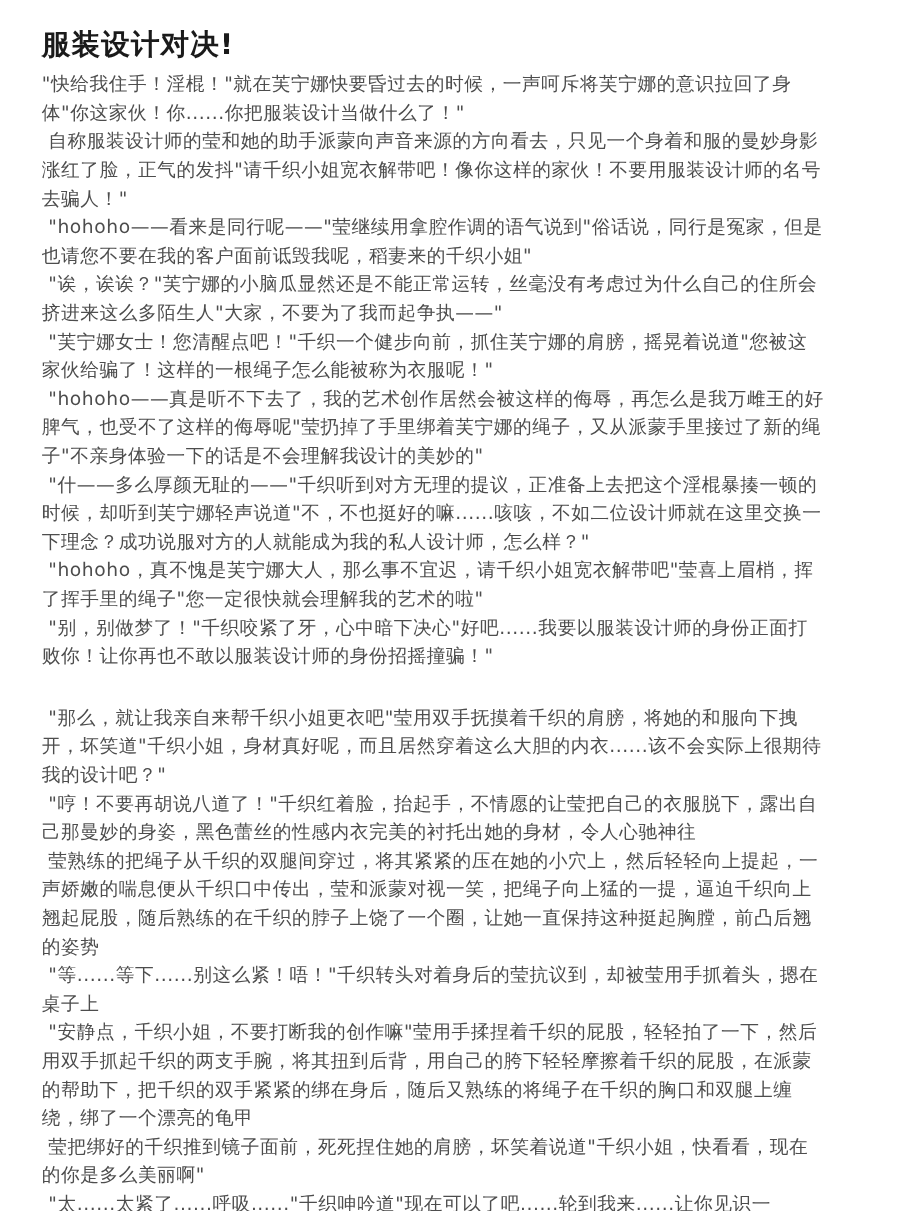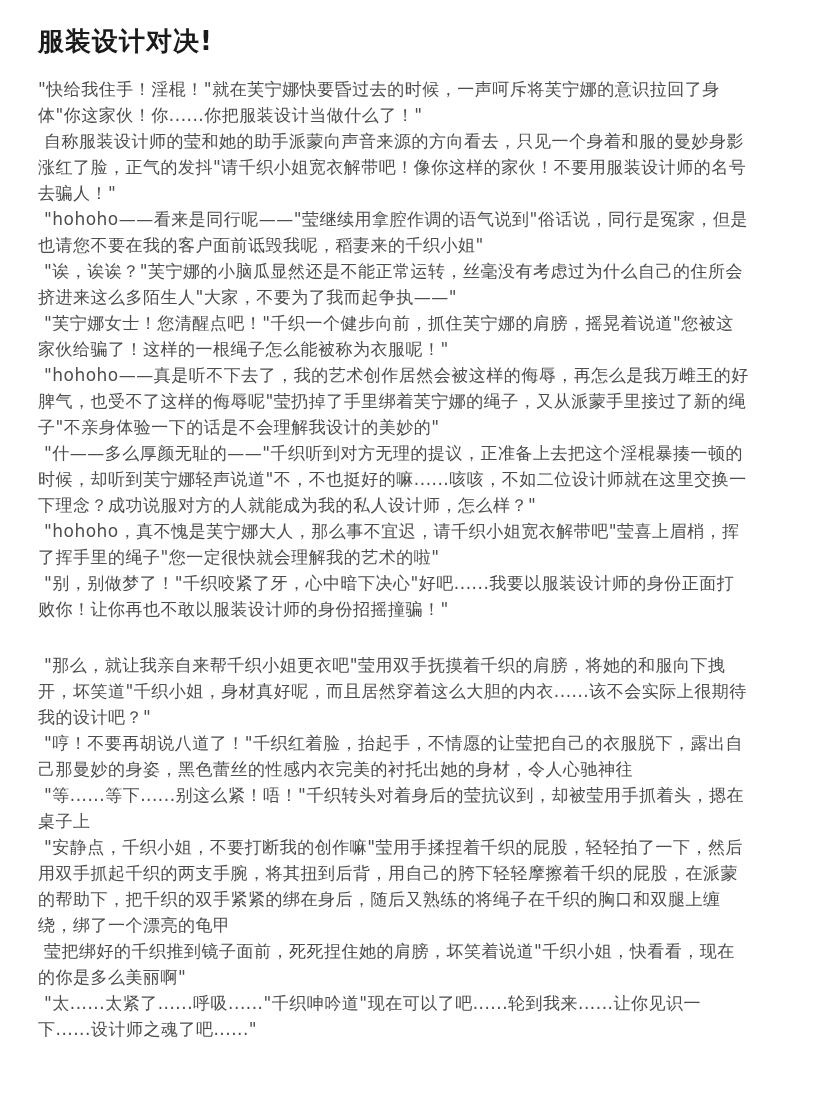--- a/index.html
+++ b/index.html
@@ -12,21 +12,21 @@
     height: 1101px;
     overflow: hidden;
     font-family: "DejaVu Sans", "Liberation Sans", sans-serif;
   }
   .page {
     padding: 24px 26px 0 38px;
     width: 775px;
     box-sizing: border-box;
   }
   h1.doc-title {
-    margin: 0 0 18px 0;
+    margin: 0 0 6px 0;
     font-size: 26px;
     line-height: 34px;
     font-weight: 700;
     color: #1a1a1a;
     letter-spacing: 1px;
   }
   p.story {
     margin: 0;
     font-size: 17px;
     line-height: 26px;
@@ -53,18 +53,19 @@
   <p class="story"> "芙宁娜女士！您清醒点吧！"千织一个健步向前，抓住芙宁娜的肩膀，摇晃着说道"您被这家伙给骗了！这样的一根绳子怎么能被称为衣服呢！"</p>
   <p class="story"> "hohoho——真是听不下去了，我的艺术创作居然会被这样的侮辱，再怎么是我万雌王的好脾气，也受不了这样的侮辱呢"莹扔掉了手里绑着芙宁娜的绳子，又从派蒙手里接过了新的绳子"不亲身体验一下的话是不会理解我设计的美妙的"</p>
   <p class="story"> "什——多么厚颜无耻的——"千织听到对方无理的提议，正准备上去把这个淫棍暴揍一顿的时候，却听到芙宁娜轻声说道"不，不也挺好的嘛......咳咳，不如二位设计师就在这里交换一下理念？成功说服对方的人就能成为我的私人设计师，怎么样？"</p>
   <p class="story"> "hohoho，真不愧是芙宁娜大人，那么事不宜迟，请千织小姐宽衣解带吧"莹喜上眉梢，挥了挥手里的绳子"您一定很快就会理解我的艺术的啦"</p>
   <p class="story"> "别，别做梦了！"千织咬紧了牙，心中暗下决心"好吧......我要以服装设计师的身份正面打败你！让你再也不敢以服装设计师的身份招摇撞骗！"</p>
 
   <div class="section-gap"></div>
 
   <p class="story"> "那么，就让我亲自来帮千织小姐更衣吧"莹用双手抚摸着千织的肩膀，将她的和服向下拽开，坏笑道"千织小姐，身材真好呢，而且居然穿着这么大胆的内衣......该不会实际上很期待我的设计吧？"</p>
   <p class="story"> "哼！不要再胡说八道了！"千织红着脸，抬起手，不情愿的让莹把自己的衣服脱下，露出自己那曼妙的身姿，黑色蕾丝的性感内衣完美的衬托出她的身材，令人心驰神往</p>
+  <p class="story"> 莹熟练的把绳子从千织的双腿间穿过，将其紧紧的压在她的小穴上，然后轻轻向上提起，一声娇嫩的喘息便从千织口中传出，莹和派蒙对视一笑，把绳子向上猛的一提，逼迫千织向上翘起屁股，随后熟练的在千织的脖子上饶了一个圈，让她一直保持这种挺起胸膛，前凸后翘的姿势</p>
   <p class="story"> "等......等下......别这么紧！唔！"千织转头对着身后的莹抗议到，却被莹用手抓着头，摁在桌子上</p>
   <p class="story"> "安静点，千织小姐，不要打断我的创作嘛"莹用手揉捏着千织的屁股，轻轻拍了一下，然后用双手抓起千织的两支手腕，将其扭到后背，用自己的胯下轻轻摩擦着千织的屁股，在派蒙的帮助下，把千织的双手紧紧的绑在身后，随后又熟练的将绳子在千织的胸口和双腿上缠绕，绑了一个漂亮的龟甲</p>
   <p class="story"> 莹把绑好的千织推到镜子面前，死死捏住她的肩膀，坏笑着说道"千织小姐，快看看，现在的你是多么美丽啊"</p>
   <p class="story"> "太......太紧了......呼吸......"千织呻吟道"现在可以了吧......轮到我来......让你见识一下......设计师之魂了吧......"</p>
 
 </div>
 
 </body></html>

